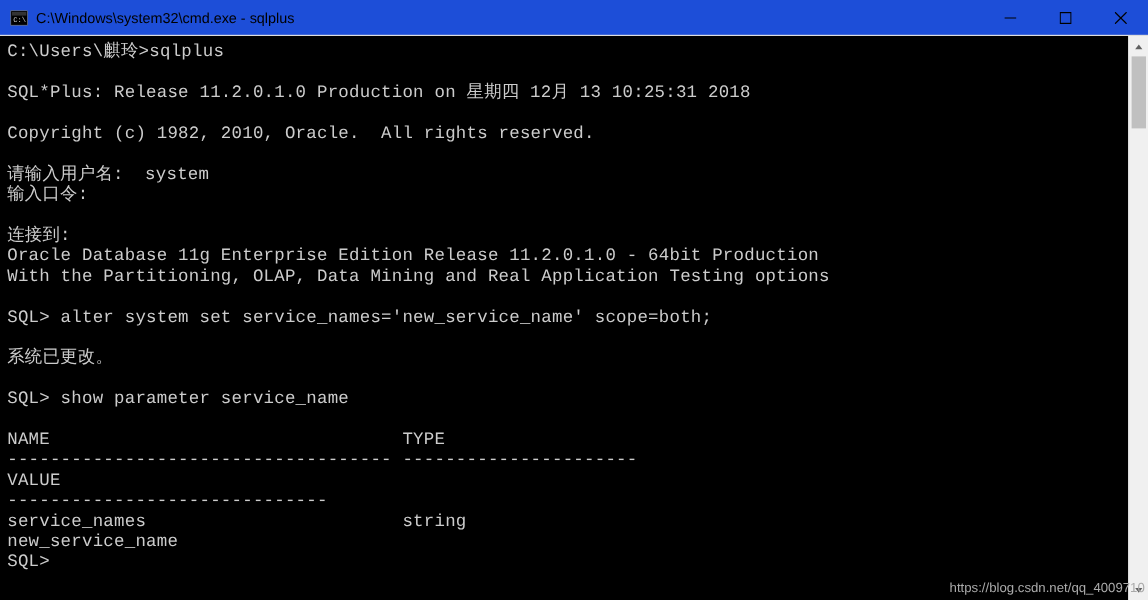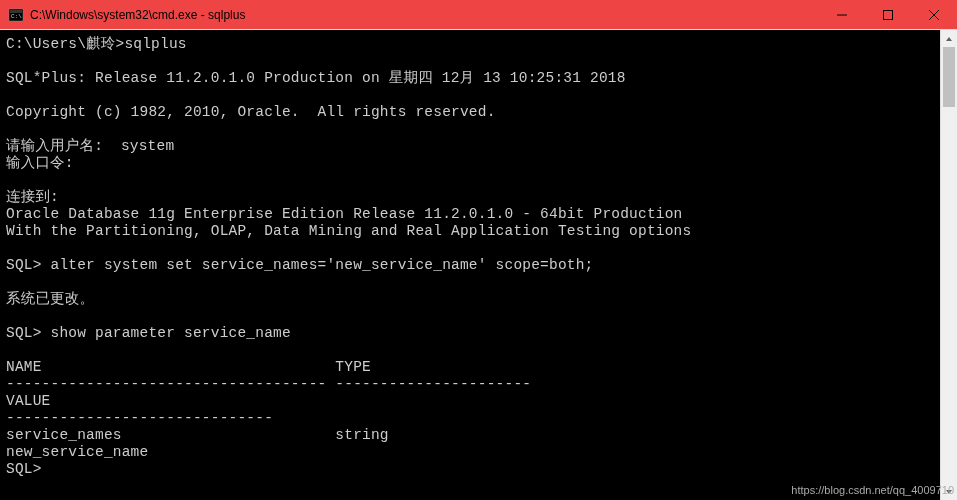--- a/index.html
+++ b/index.html
@@ -7,21 +7,21 @@
       width: 957px;
       height: 500px;
       background: #000;
       font-family: Consolas, "Courier New", monospace;
       font-size: 14px;
       overflow: hidden;
       position: relative;
     }
     .titlebar {
       height: 30px;
-      background: #ef4444;
+      background: #1d4ed8;
       display: flex;
       align-items: center;
       padding: 0 0 0 8px;
       border-bottom: 1px solid #ddd;
     }
     .titlebar-icon {
       width: 16px;
       height: 16px;
       margin-right: 6px;
       display: flex;

